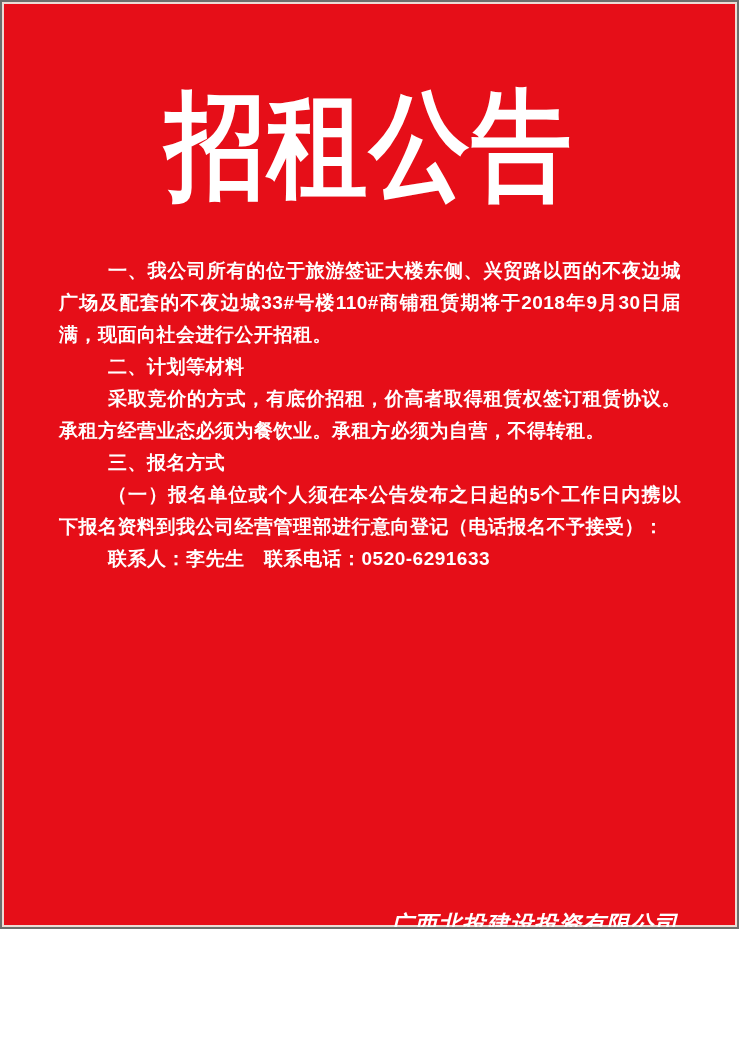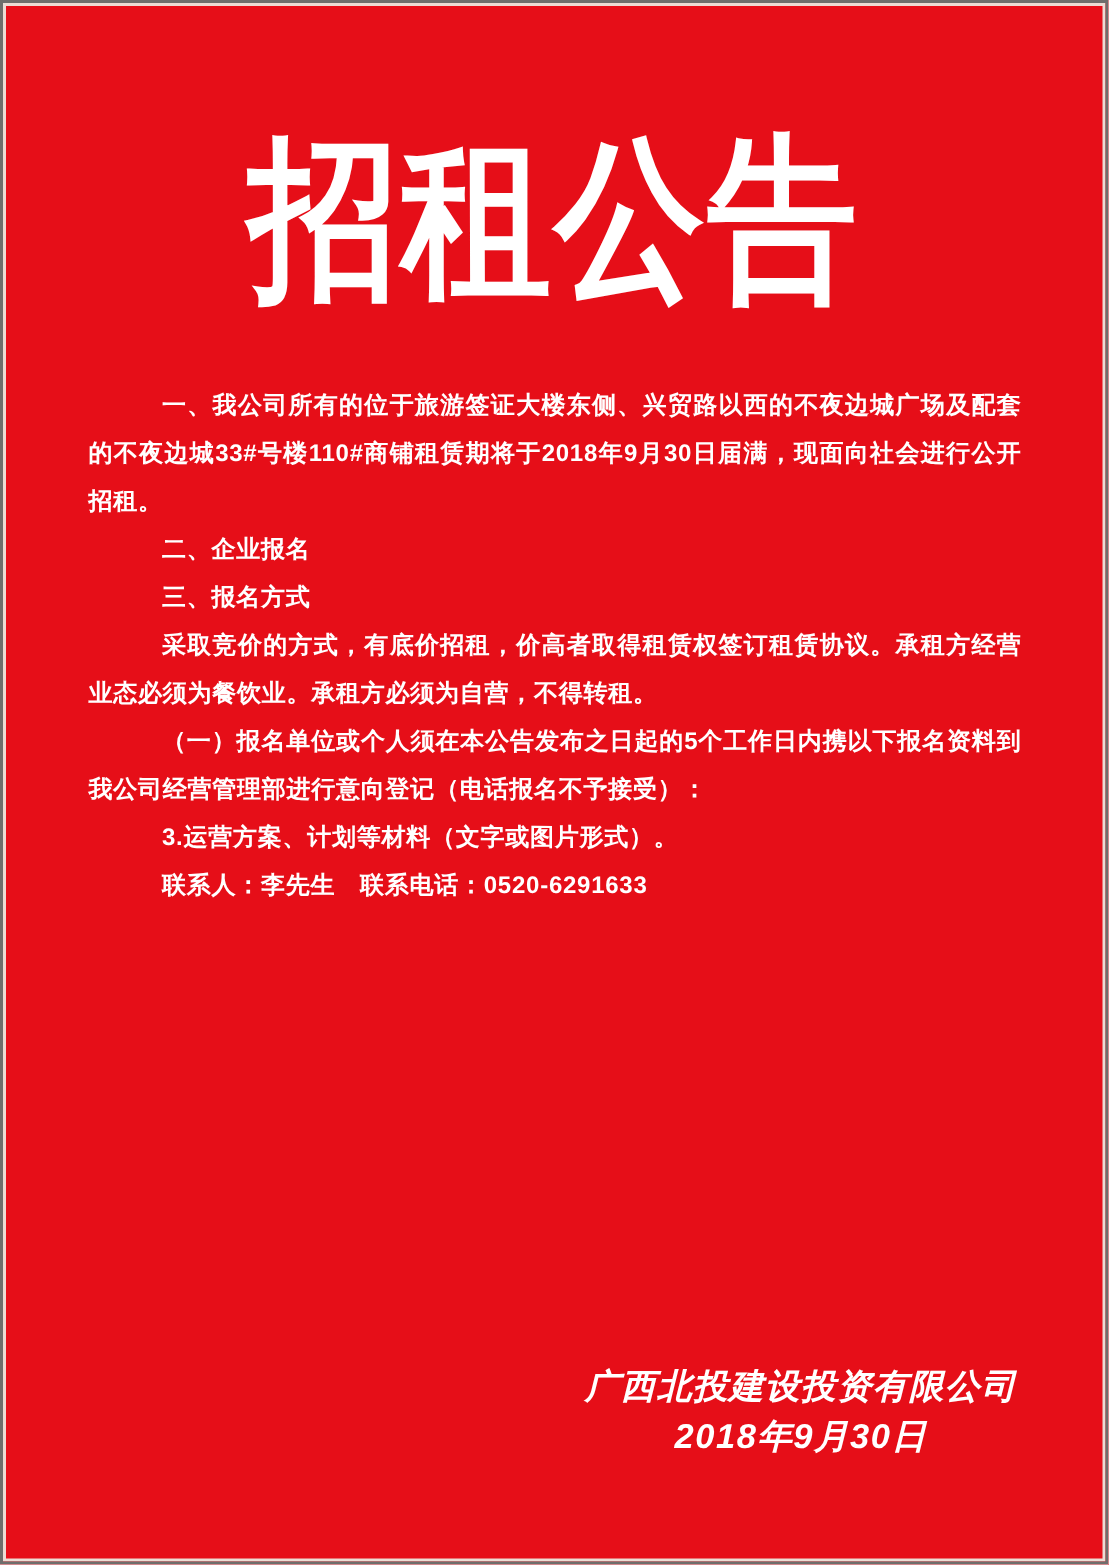--- a/index.html
+++ b/index.html
@@ -3,21 +3,21 @@
 <meta charset="utf-8">
 <style>
   html, body {
     margin: 0;
     padding: 0;
     background: #ffffff;
   }
   .page {
     position: relative;
     width: 739px;
-    height: 1043px;
+    height: 929px;
     box-sizing: border-box;
     background: #e60e18;
     border: 2px solid #6e6e6c;
     box-shadow: inset 0 0 0 2px #ecdcd4;
     overflow: hidden;
     font-family: "Liberation Sans", sans-serif;
   }
   .title {
     position: absolute;
     top: 86px;
@@ -35,21 +35,21 @@
     transform-origin: 50% 30%;
     white-space: nowrap;
   }
   .notice-body {
     position: absolute;
     top: 253px;
     left: 57px;
     width: 622px;
     color: #ffffff;
     font-weight: bold;
-    font-size: 16px;
+    font-size: 19px;
     line-height: 32px;
     letter-spacing: 0.5px;
   }
   .para {
     margin: 0;
     text-indent: 49px;
     text-align: justify;
     text-align-last: left;
   }
   .signature {
@@ -70,25 +70,24 @@
   }
 </style>
 </head>
 <body>
 
 <div class="page">
   <h1 class="title">招租公告</h1>
 
   <div class="notice-body">
       <p class="para">一、我公司所有的位于旅游签证大楼东侧、兴贸路以西的不夜边城广场及配套的不夜边城33#号楼110#商铺租赁期将于2018年9月30日届满，现面向社会进行公开招租。</p>
-      <p class="para">二、企业报名</p>
+      <p class="para">二、计划等材料</p>
+      <p class="para">采取竞价的方式，有底价招租，价高者取得租赁权签订租赁协议。承租方经营业态必须为餐饮业。承租方必须为自营，不得转租。</p>
       <p class="para">三、报名方式</p>
-      <p class="para">采取竞价的方式，有底价招租，价高者取得租赁权签订租赁协议。承租方经营业态必须为餐饮业。承租方必须为自营，不得转租。</p>
       <p class="para">（一）报名单位或个人须在本公告发布之日起的5个工作日内携以下报名资料到我公司经营管理部进行意向登记（电话报名不予接受）：</p>
-      <p class="para">3.运营方案、计划等材料（文字或图片形式）。</p>
       <p class="para">联系人：李先生　联系电话：0520-6291633</p>
     </div>
 
   <div class="signature">
     <p class="company">广西北投建设投资有限公司</p>
     <p class="date">2018年9月30日</p>
   </div>
 </div>
 
 </body></html>

